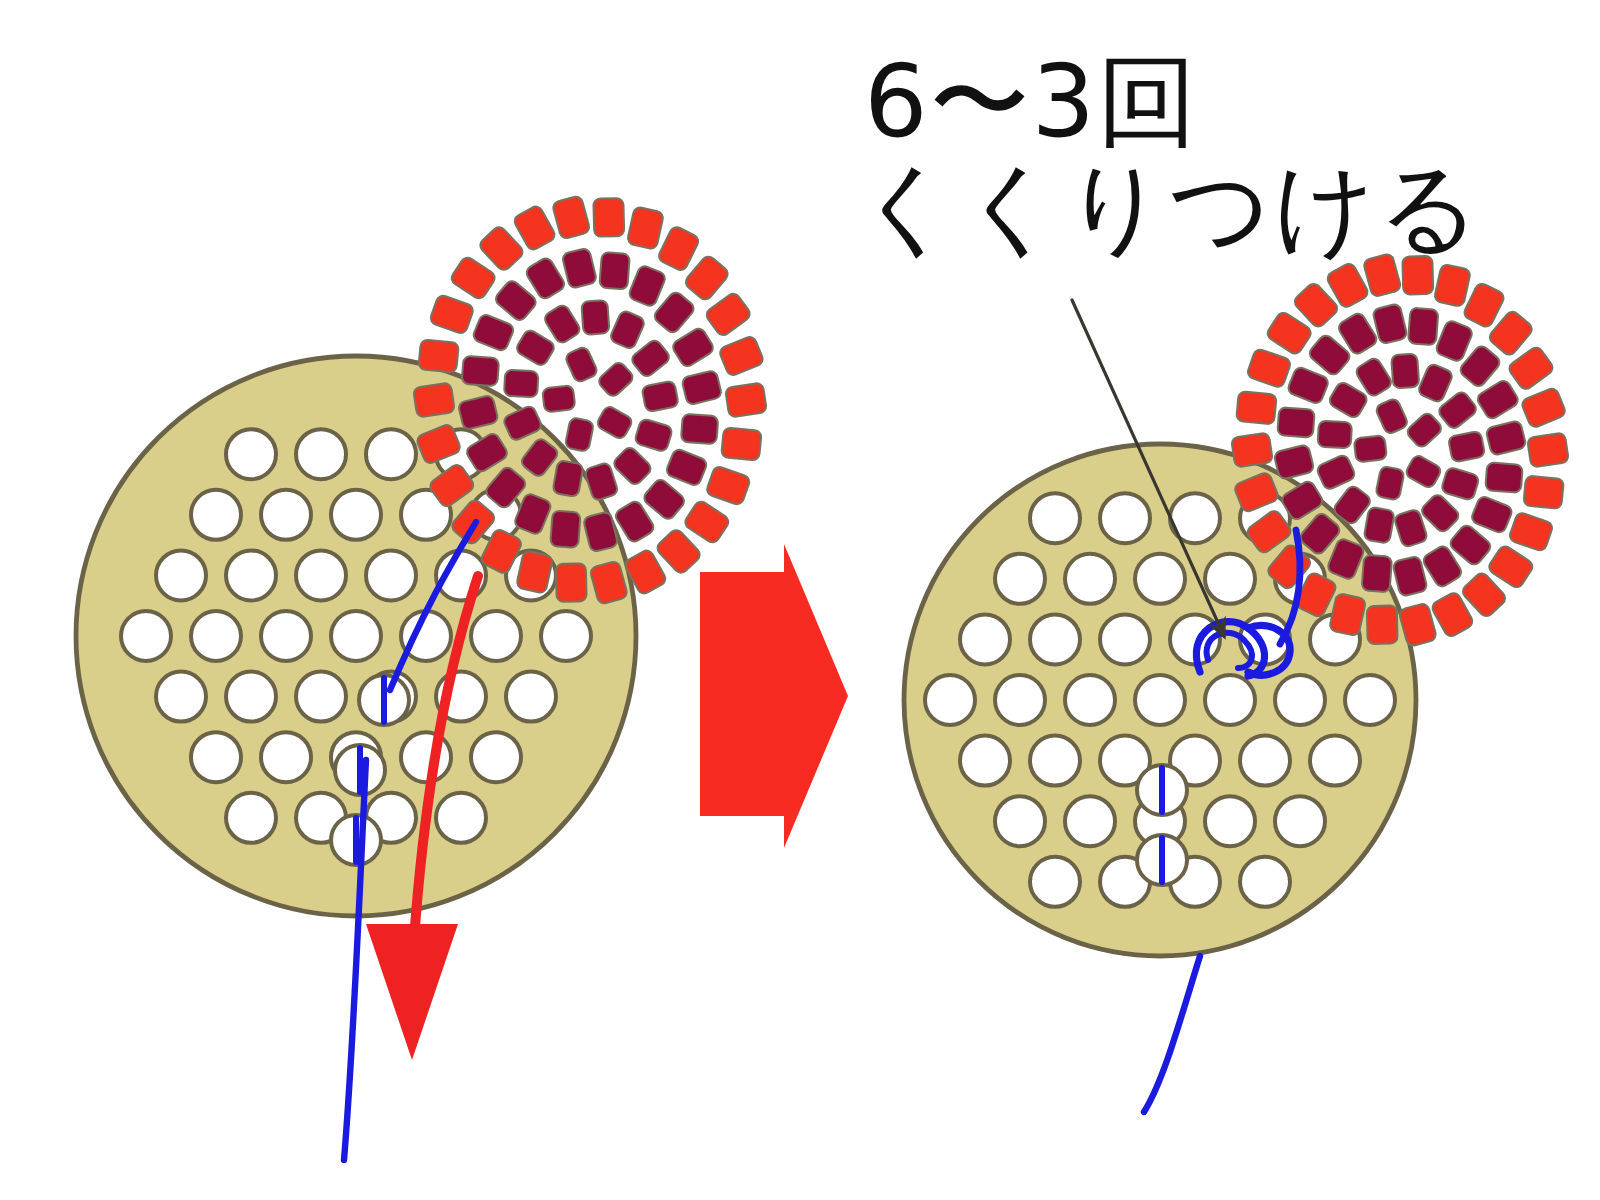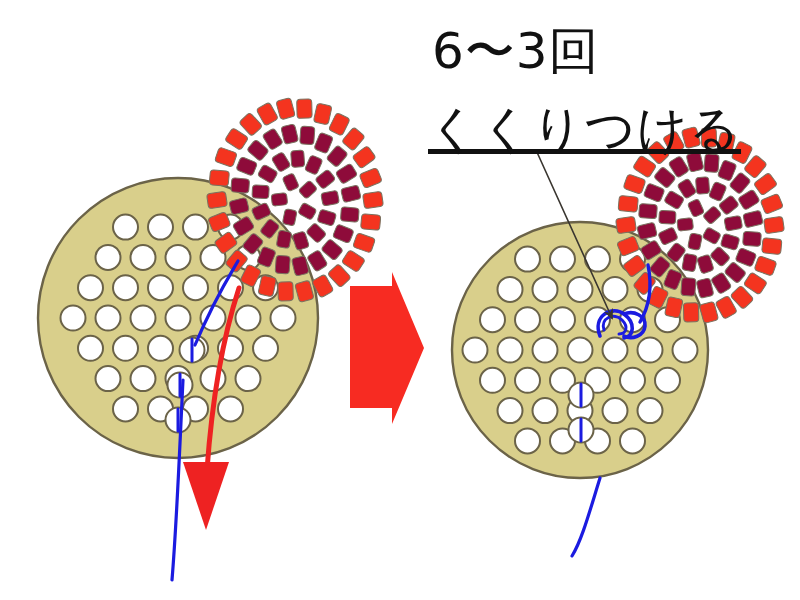--- a/index.html
+++ b/index.html
@@ -3,21 +3,21 @@
 <meta charset="utf-8">
 <style>
   html,body{margin:0;padding:0;background:#ffffff;}
   body{width:800px;height:600px;overflow:hidden;
        font-family:"Liberation Sans","DejaVu Sans",sans-serif;}
   #stage{position:relative;width:800px;height:600px;background:#ffffff;}
   #scene{position:absolute;left:0;top:0;width:800px;height:600px;}
   .caption{position:absolute;color:#111111;font-weight:400;letter-spacing:1px;
            white-space:nowrap;font-family:"DejaVu Sans","Liberation Sans",sans-serif;}
   #cap-line1{left:432px;top:18px;font-size:50px;}
-  #cap-line2{left:428px;top:96px;font-size:50px;text-decoration:underline;}
+  #cap-line2{left:428px;top:71px;font-size:50px;}
 </style>
 </head>
 <body>
 
 <div id="stage">
 
   <svg id="scene" viewBox="0 0 800 600">
     <defs>
       <marker id="mk-thin" markerWidth="12" markerHeight="12" refX="9" refY="6" orient="auto" markerUnits="userSpaceOnUse">
         <path d="M0,1 L11,6 L0,11 L3.5,6 Z" fill="#3a3630"></path>

